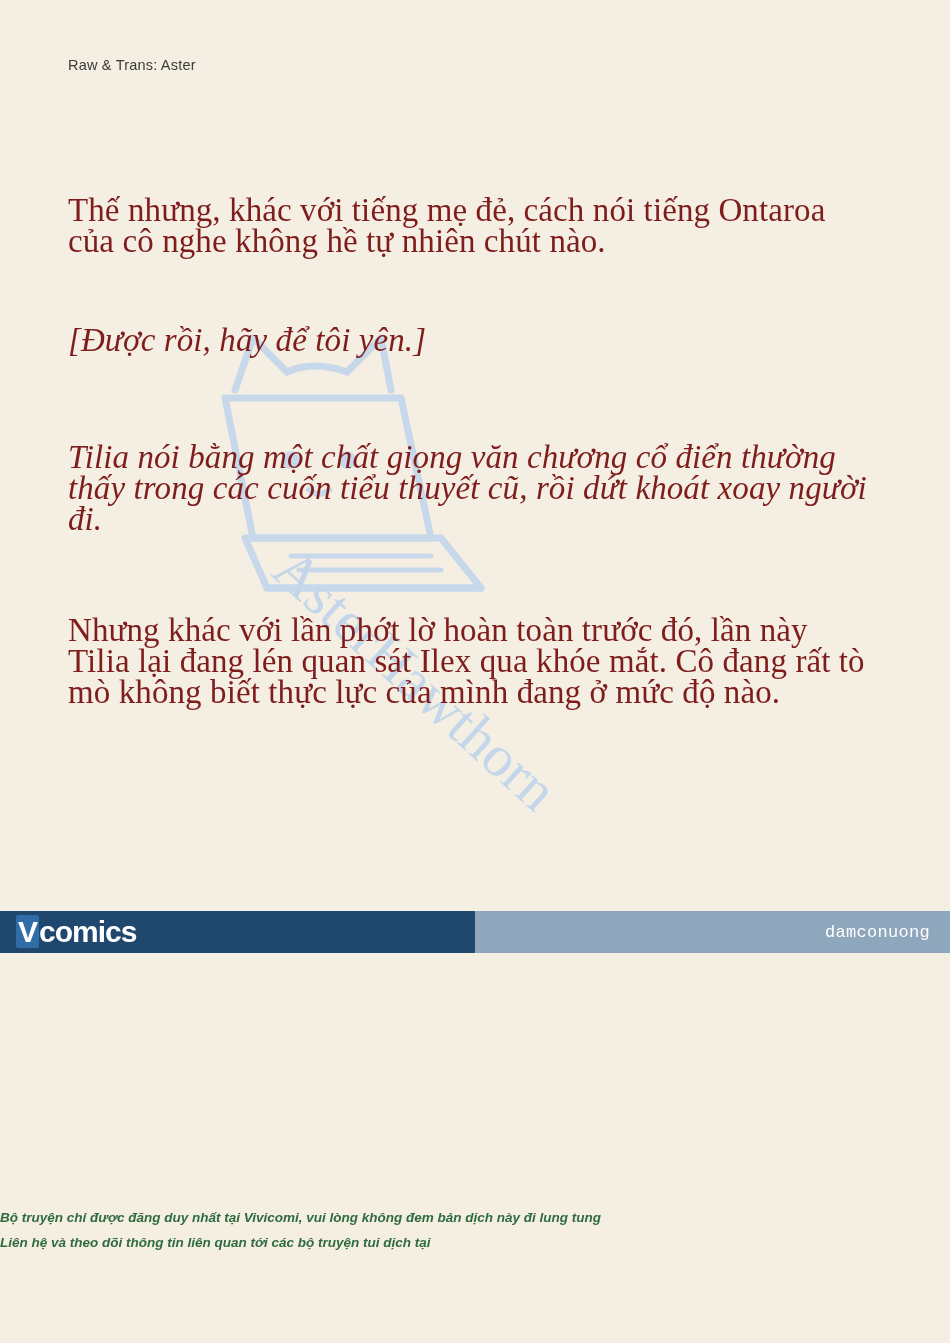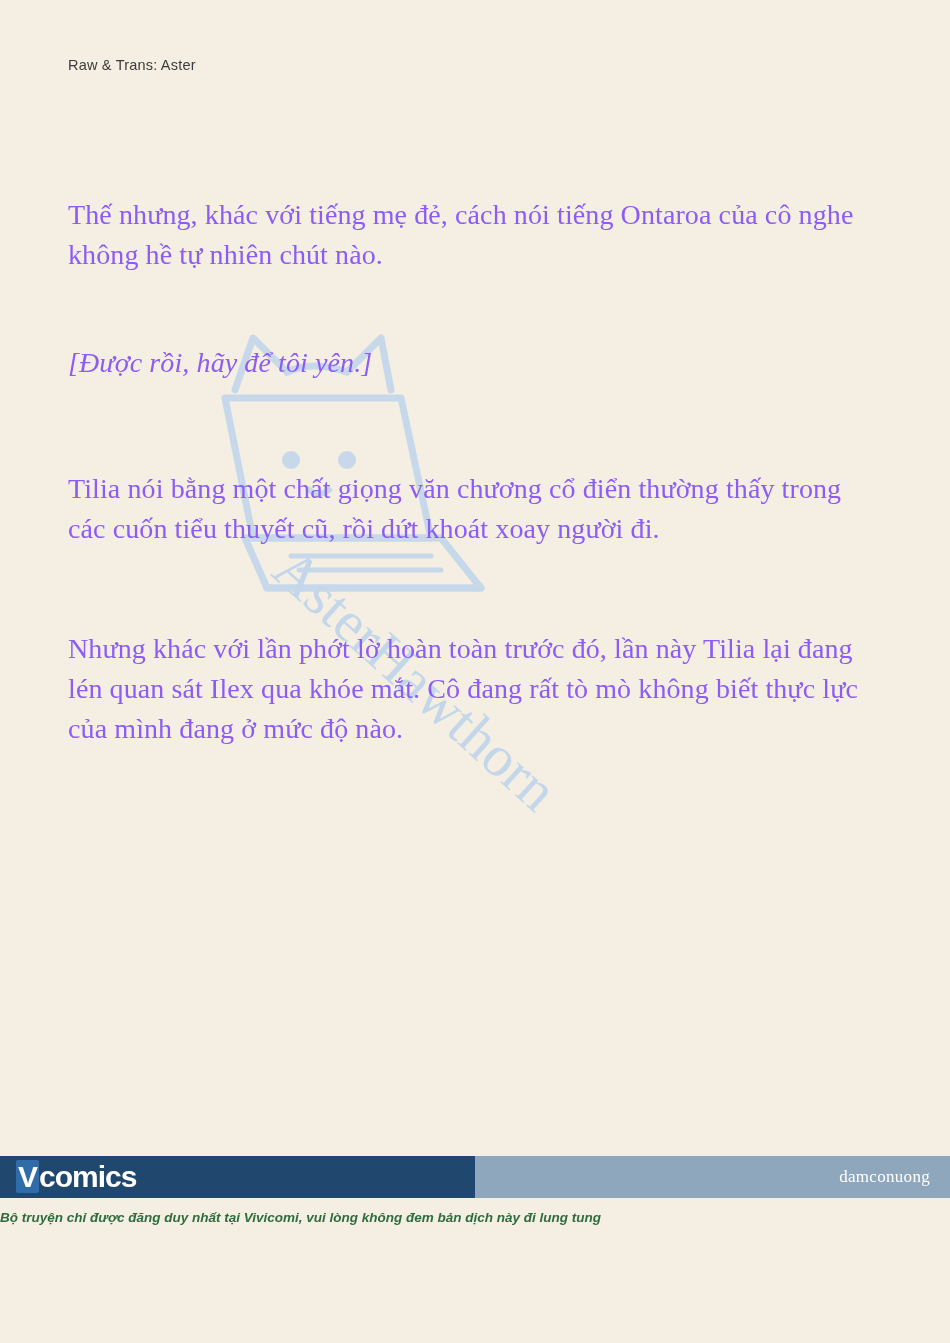--- a/index.html
+++ b/index.html
@@ -11,21 +11,21 @@
     height: 1343px;
     background: #f4efe2;
     font-family: "Liberation Sans", sans-serif;
     position: relative;
     overflow: hidden;
   }
 
   .page {
     position: relative;
     width: 950px;
-    height: 1198px;
+    height: 953px;
     background: #f4efe2;
     box-sizing: border-box;
   }
 
   .credit-top {
     position: absolute;
     left: 68px;
     top: 57px;
     font-size: 14.5px;
     color: #3b3b3b;
@@ -35,29 +35,29 @@
 
   .content {
     position: absolute;
     left: 68px;
     top: 195px;
     width: 800px;
   }
 
   .para {
     font-family: "Liberation Serif", serif;
-    font-size: 28px;
-    line-height: 40px;
-    color: #8b5cf6;
+    font-size: 33px;
+    line-height: 31px;
+    color: #7f1d1d;
     margin: 0 0 68px 0;
     letter-spacing: 0.1px;
   }
 
   .para.p2 { margin-bottom: 86px; font-style: italic; }
-  .para.p3 { margin-bottom: 80px; }
+  .para.p3 { margin-bottom: 80px; font-style: italic; }
   .para.p4 { margin-bottom: 0; }
 
   
   .watermark {
     position: absolute;
     left: 195px;
     top: 320px;
     width: 520px;
     height: 620px;
     pointer-events: none;
@@ -131,21 +131,21 @@
   .logo .v {
     color: #ffffff;
     background: #2f6ca8;
     padding: 0 2px;
     border-radius: 2px;
   }
   .site-text {
     position: absolute;
     right: 20px;
     bottom: 11px;
-    font-family: Liberation Serif, serif;
+    font-family: Liberation Mono, monospace;
     font-size: 17px;
     color: #ffffff;
     letter-spacing: 0.3px;
   }
 </style>
 </head>
 <body>
 
 <div class="page">
 
@@ -178,20 +178,21 @@
 
   <div class="content">
     <p class="para p1">Thế nhưng, khác với tiếng mẹ đẻ, cách nói tiếng Ontaroa của cô nghe không hề tự nhiên chút nào.</p>
     <p class="para p2">[Được rồi, hãy để tôi yên.]</p>
     <p class="para p3">Tilia nói bằng một chất giọng văn chương cổ điển thường thấy trong các cuốn tiểu thuyết cũ, rồi dứt khoát xoay người đi.</p>
     <p class="para p4">Nhưng khác với lần phớt lờ hoàn toàn trước đó, lần này Tilia lại đang lén quan sát Ilex qua khóe mắt. Cô đang rất tò mò không biết thực lực của mình đang ở mức độ nào.</p>
   </div>
 
   <div class="footer-notes">
     <div>Bộ truyện chỉ được đăng duy nhất tại Vivicomi, vui lòng không đem bản dịch này đi lung tung</div>
+    <div>Liên hệ và theo dõi thông tin liên quan tới các bộ truyện tui dịch tại</div>
   </div>
 
   <div class="bottom-bar">
     <div class="bar-left"></div>
     <div class="bar-right"></div>
     <div class="logo"><span class="v">V</span><span>comics</span></div>
     <div class="site-text">damconuong</div>
   </div>
 
 </div>

